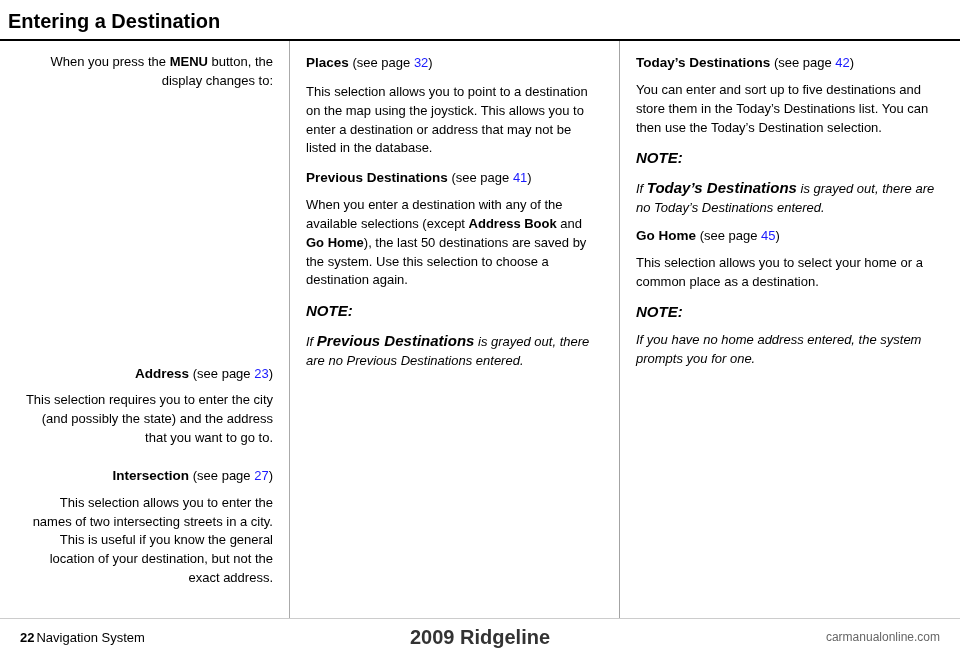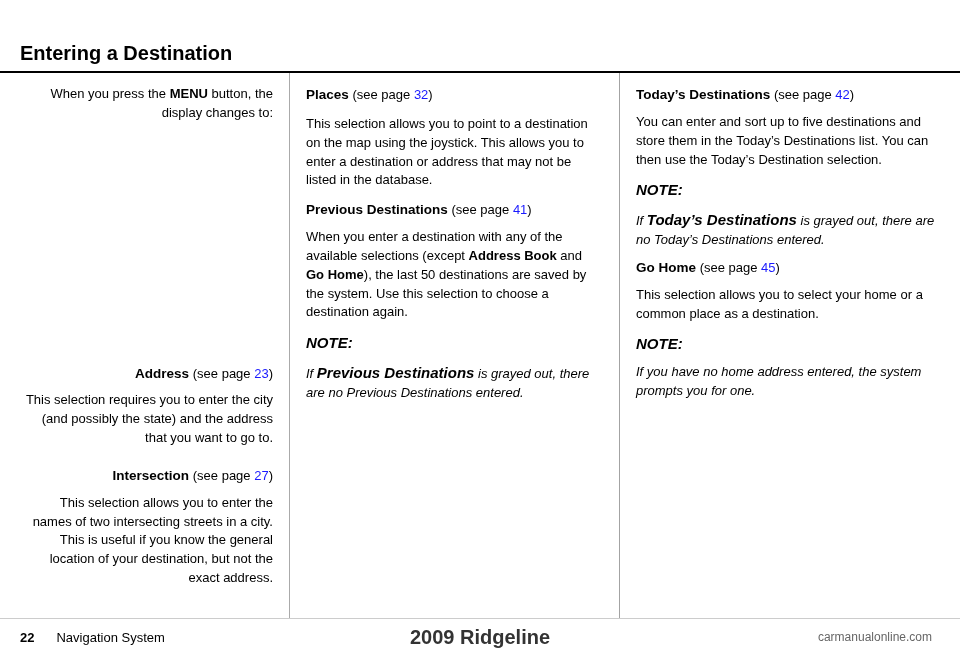--- a/index.html
+++ b/index.html
@@ -20,23 +20,22 @@
 
     .page-container {
       width: 960px;
       height: 655px;
       display: flex;
       flex-direction: column;
       padding: 0;
     }
 
     .page-header {
-      padding: 10px 20px 6px 20px;
+      padding: 10px 20px 6px 8px;
       border-bottom: 2px solid #000;
-      margin-top: 32px;
     }
 
     .page-title {
       font-size: 20px;
       font-weight: bold;
       color: #000;
     }
 
     .content-area {
       display: flex;
@@ -119,21 +118,21 @@
       height: 36px;
       display: flex;
       align-items: center;
       padding: 0 20px;
       position: relative;
     }
 
     .footer-left {
       display: flex;
       align-items: center;
-      gap: 22px;
+      gap: 2px;
     }
 
     .footer-page-num {
       font-size: 13px;
       font-weight: bold;
     }
 
     .footer-nav-system {
       font-size: 13px;
     }
@@ -142,21 +141,21 @@
       position: absolute;
       left: 50%;
       transform: translateX(-50%);
       font-size: 20px;
       font-weight: bold;
       color: #333;
     }
 
     .footer-right {
       position: absolute;
-      right: 28px;
+      right: 20px;
       font-size: 12px;
       color: #666;
     }
 
     .note-block {
       margin-top: 8px;
       margin-bottom: 8px;
     }
 
     .section-block {

